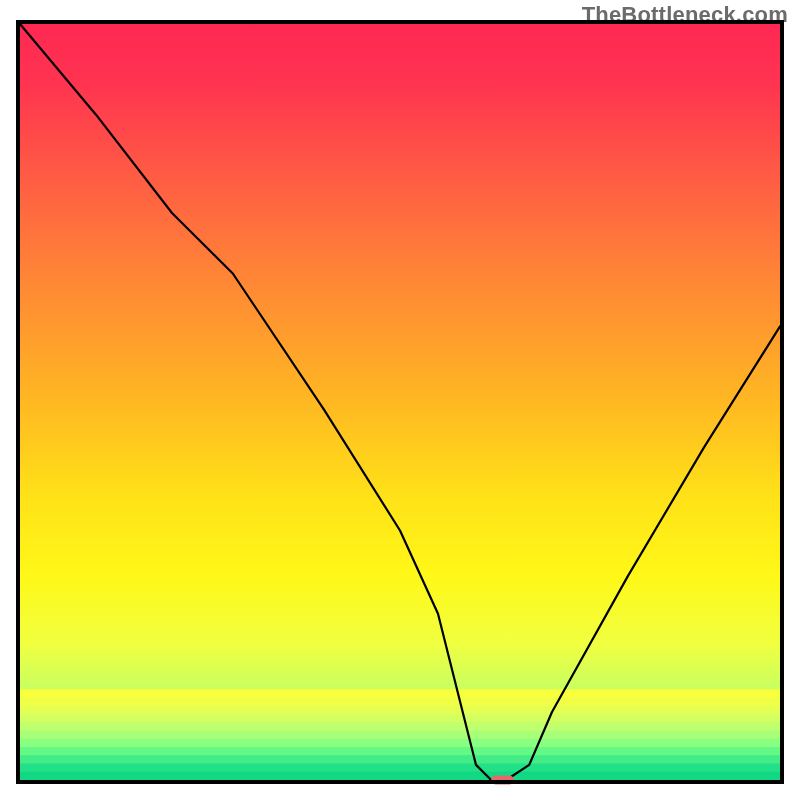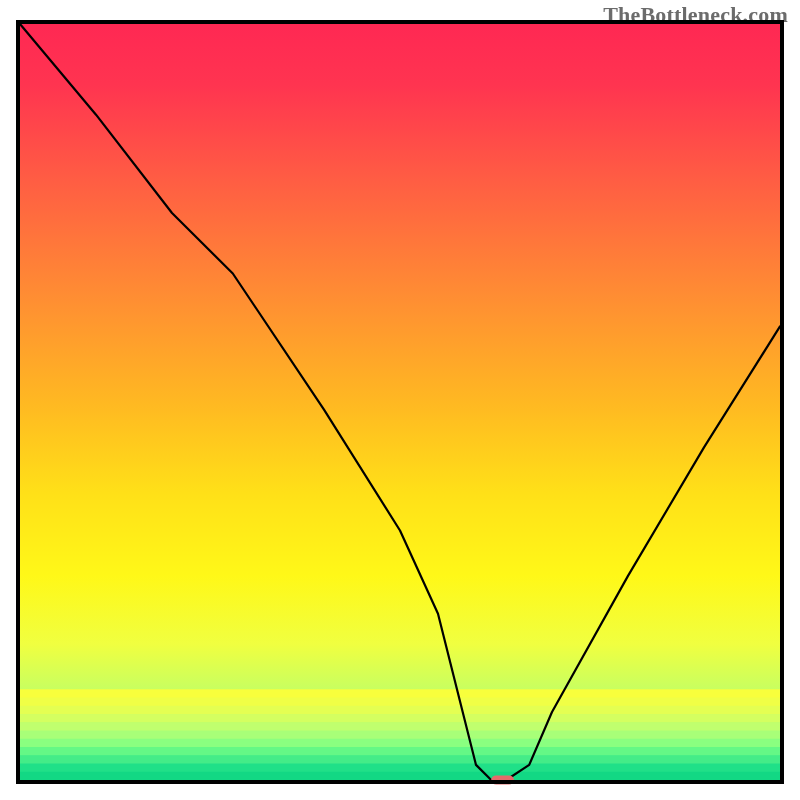--- a/index.html
+++ b/index.html
@@ -7,21 +7,20 @@
     padding: 0;
     width: 800px;
     height: 800px;
     background: #ffffff;
     font-family: Arial, Helvetica, sans-serif;
   }
   .container {
     position: relative;
     width: 800px;
     height: 800px;
-    font-family: Liberation Serif, serif;
   }
   .watermark {
     position: absolute;
     top: 2px;
     right: 12px;
     font-size: 22px;
     font-weight: 600;
     color: #6b6b6b;
     letter-spacing: 0.2px;
   }

